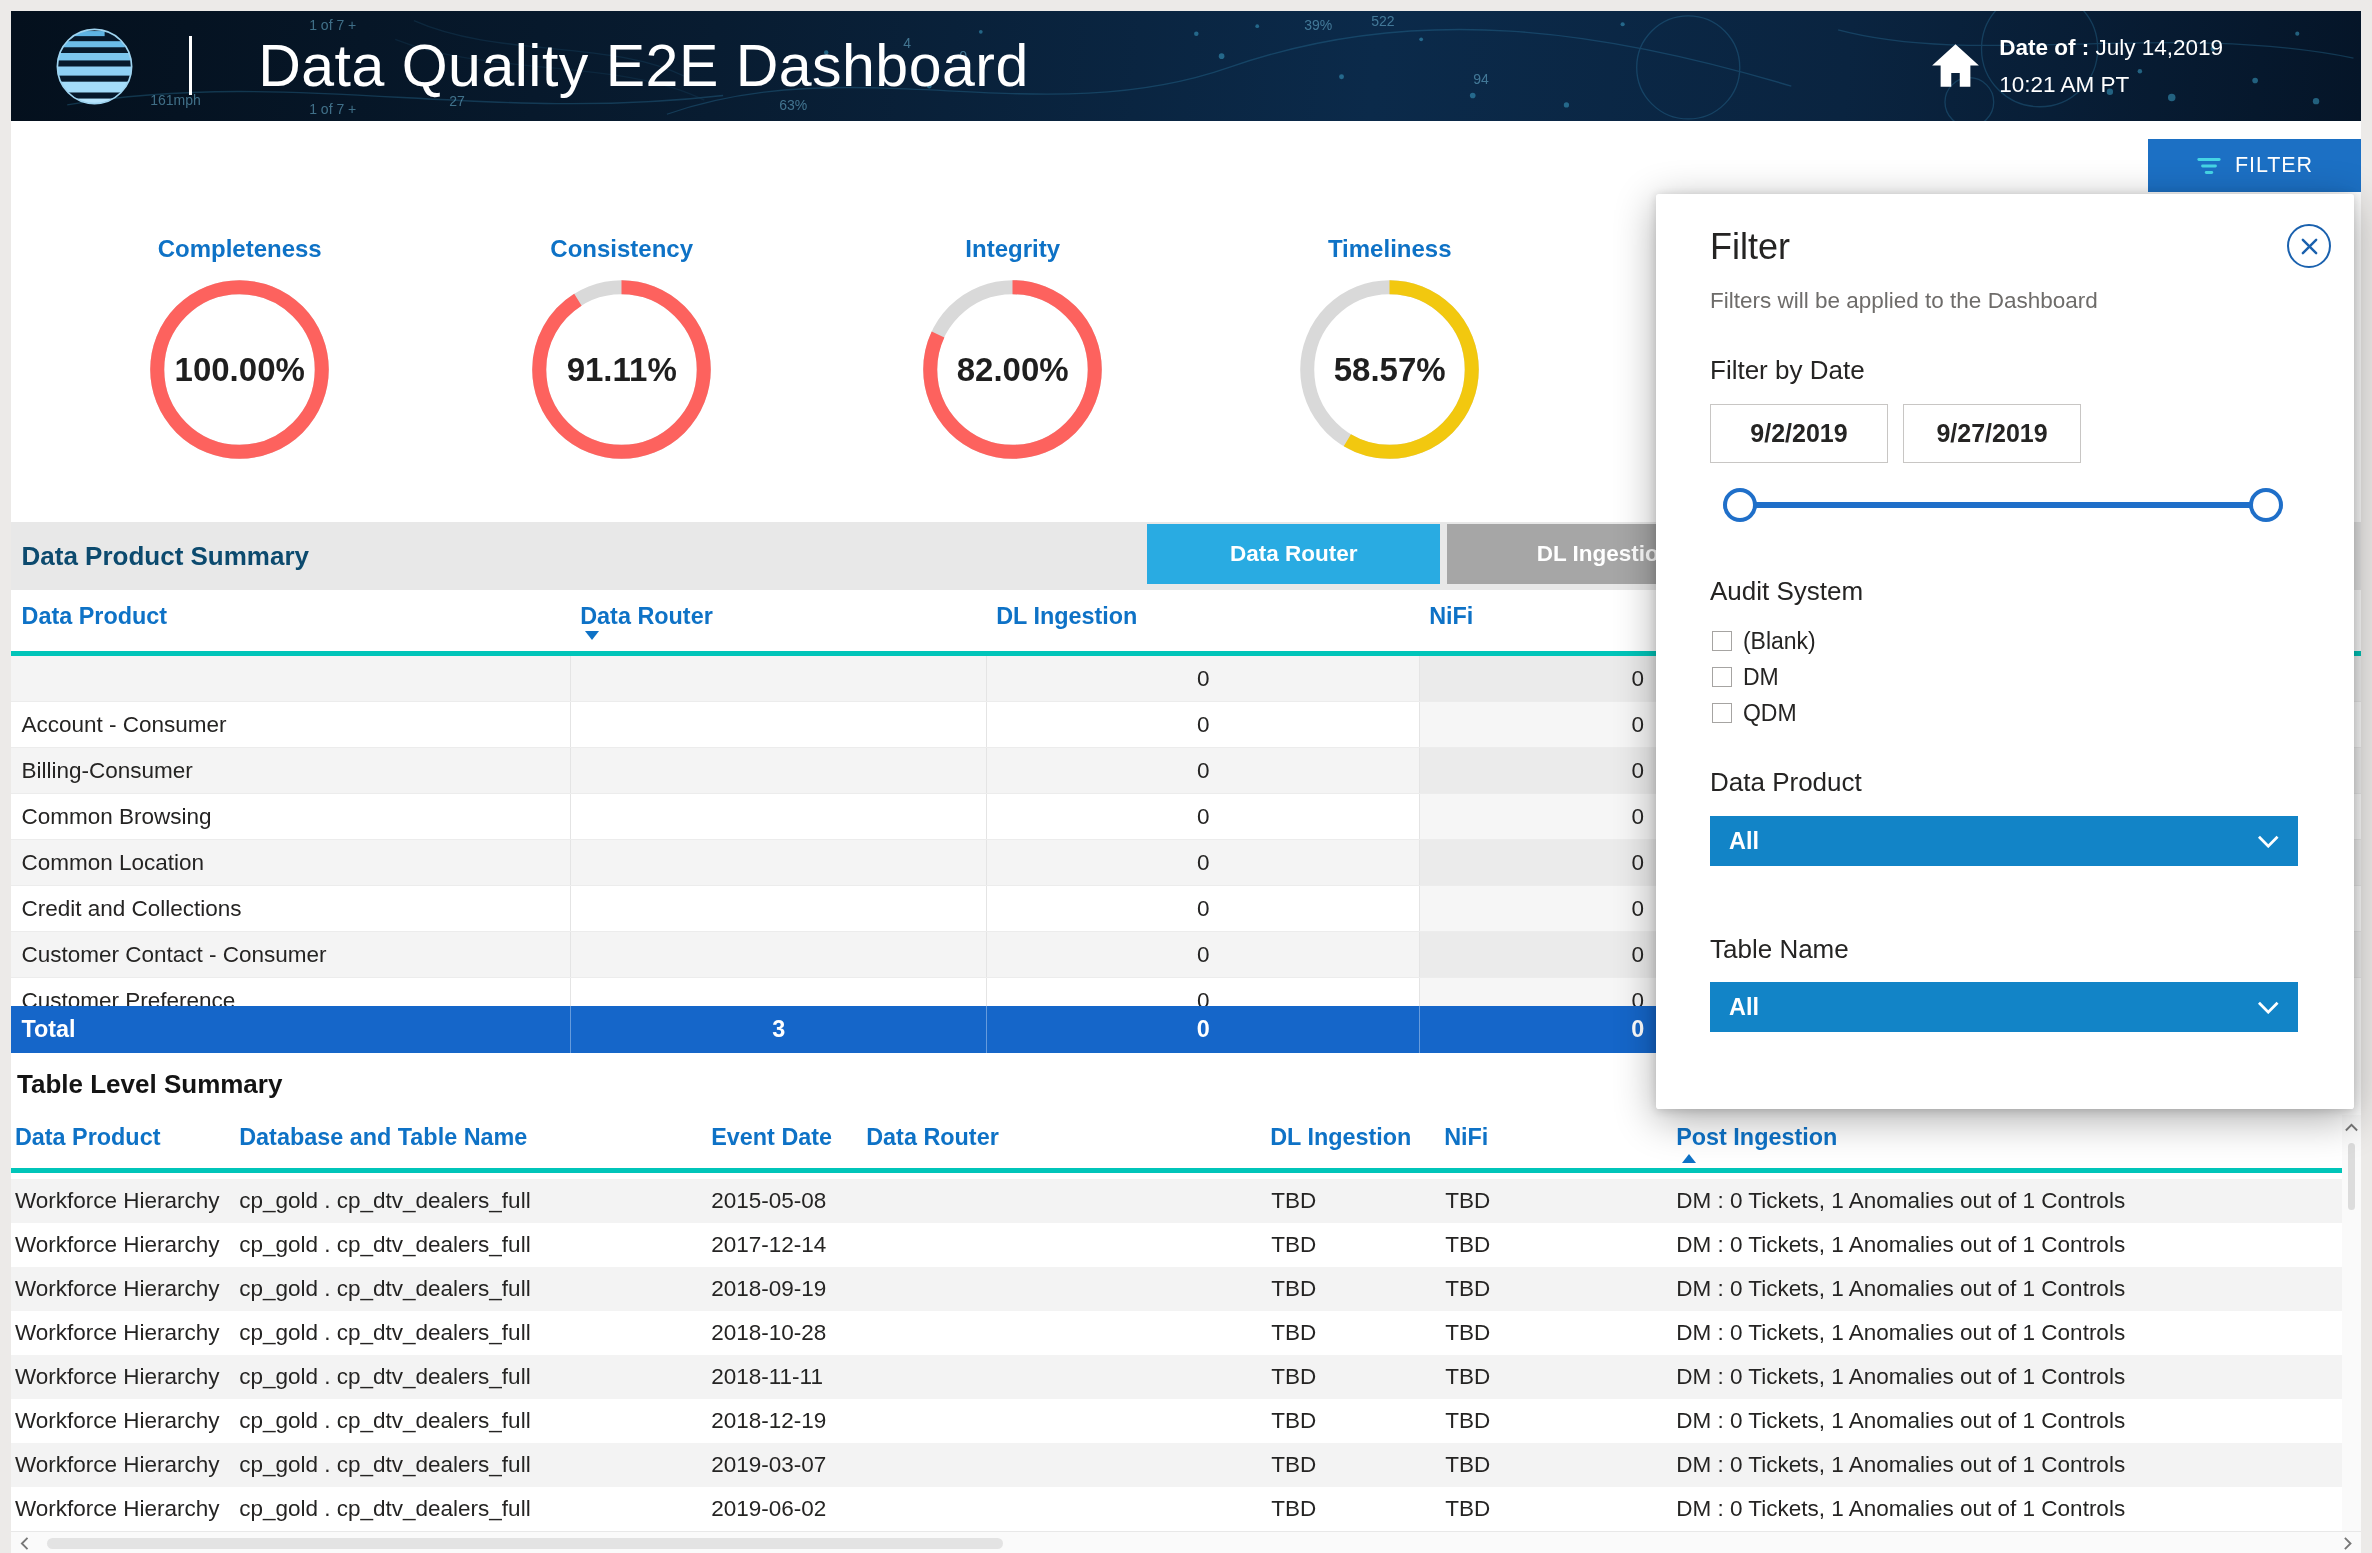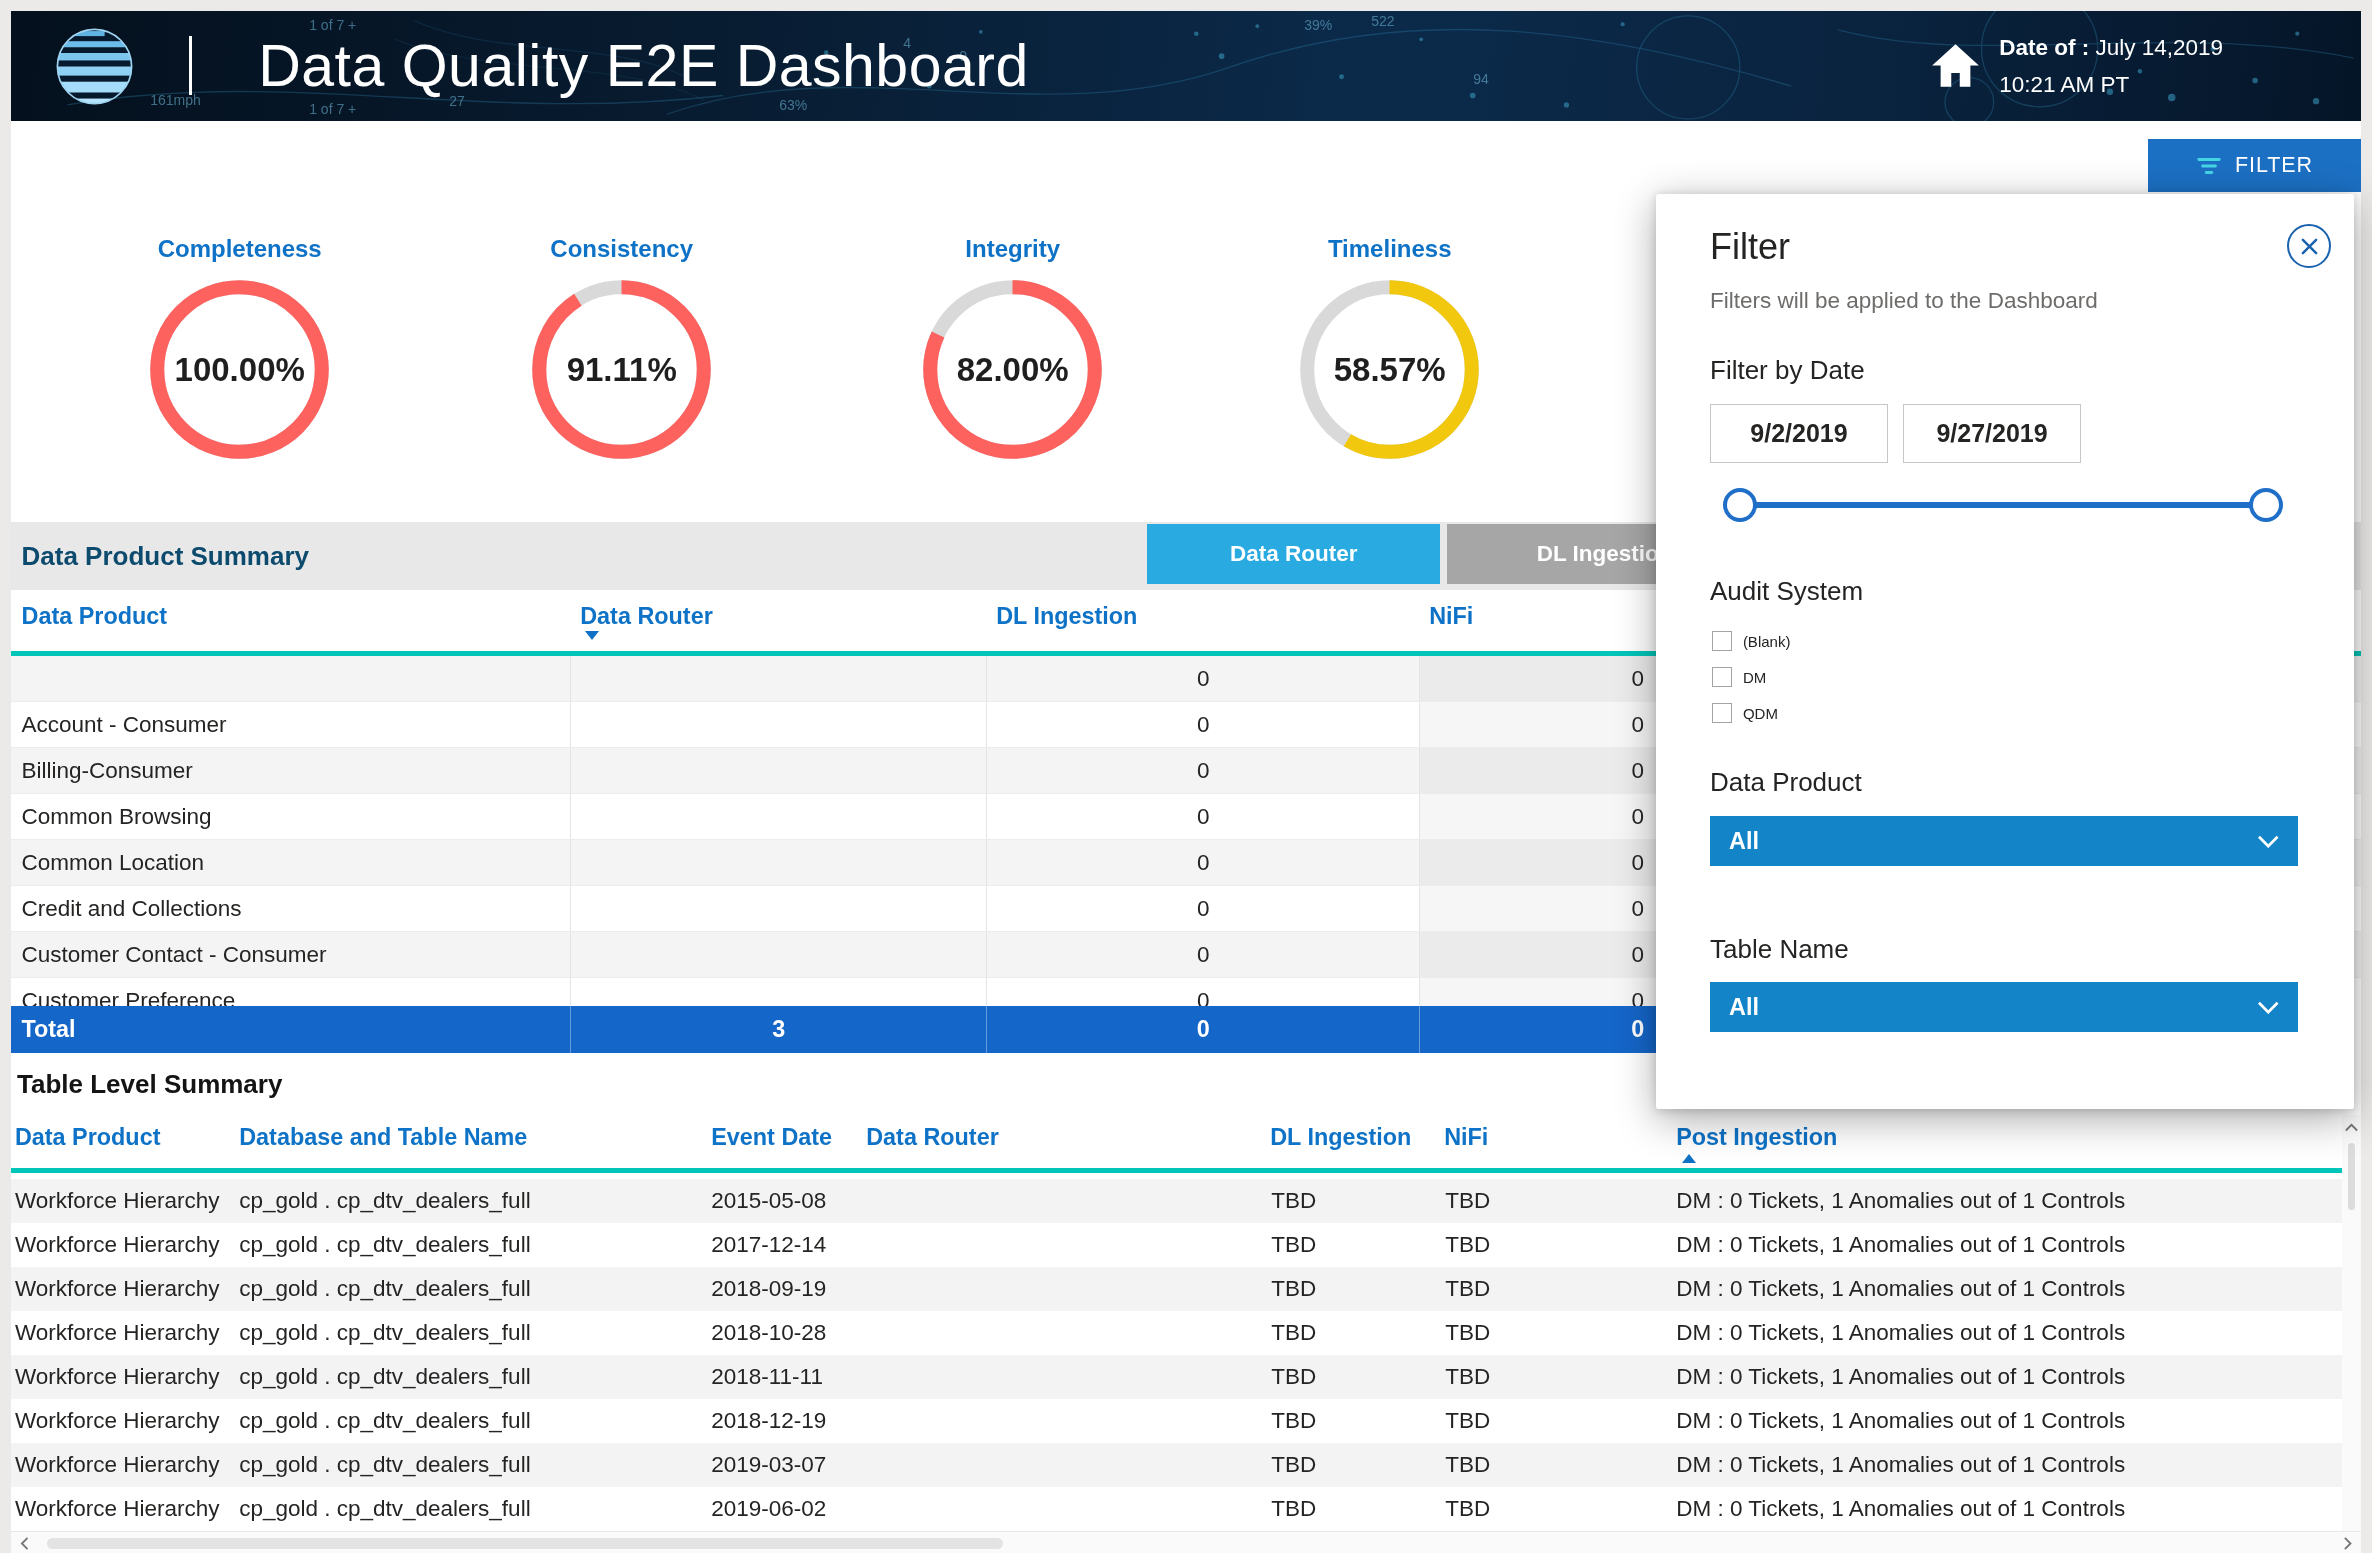--- a/index.html
+++ b/index.html
@@ -91,21 +91,21 @@
   .fp-sub { position:absolute; left:54px; top:94px; font-size:22.5px; color:#6E6C6A; }
   .fp-sec { position:absolute; left:54px; font-size:26px; color:#252423; }
   .fp-dates { position:absolute; left:54px; top:210px; display:flex; gap:15px; }
   .fp-date { width:178px; height:59px; border:1.5px solid #C8C6C4; background:#ffffff; display:flex; align-items:center; justify-content:center;
     font-size:25px; font-weight:700; color:#252423; cursor:text; }
   .fp-slider { position:absolute; left:67px; top:290px; width:560px; height:41px; }
   .fp-slider .track { position:absolute; left:17px; right:17px; top:18px; height:5.6px; background:#1F6FC9; border-radius:2.8px; cursor:pointer; }
   .fp-handle { position:absolute; top:3.7px; width:34px; height:34px; border-radius:50%; background:#ffffff; border:4.7px solid #1F6FC9; cursor:grab; }
   .fp-handle.h1 { left:0; } .fp-handle.h2 { right:0; }
   .cb-list { position:absolute; left:56px; top:429px; }
-  .cb-row { display:flex; align-items:center; height:36px; font-size:15px; color:#252423; cursor:pointer; }
+  .cb-row { display:flex; align-items:center; height:36px; font-size:23px; color:#252423; cursor:pointer; }
   .cb { width:19.7px; height:19.7px; border:1.9px solid #A6A4A2; background:#ffffff; margin-right:11.2px; }
   .fp-dd { position:absolute; left:54px; width:588px; height:50px; background:#1284C7; display:flex; align-items:center;
     padding:0 19px; color:#ffffff; font-size:23.4px; font-weight:700; cursor:pointer; }
   .fp-dd svg { margin-left:auto; }
 </style>
 </head>
 <body>
 
 <div class="page">
   <div class="content-bg"></div>

